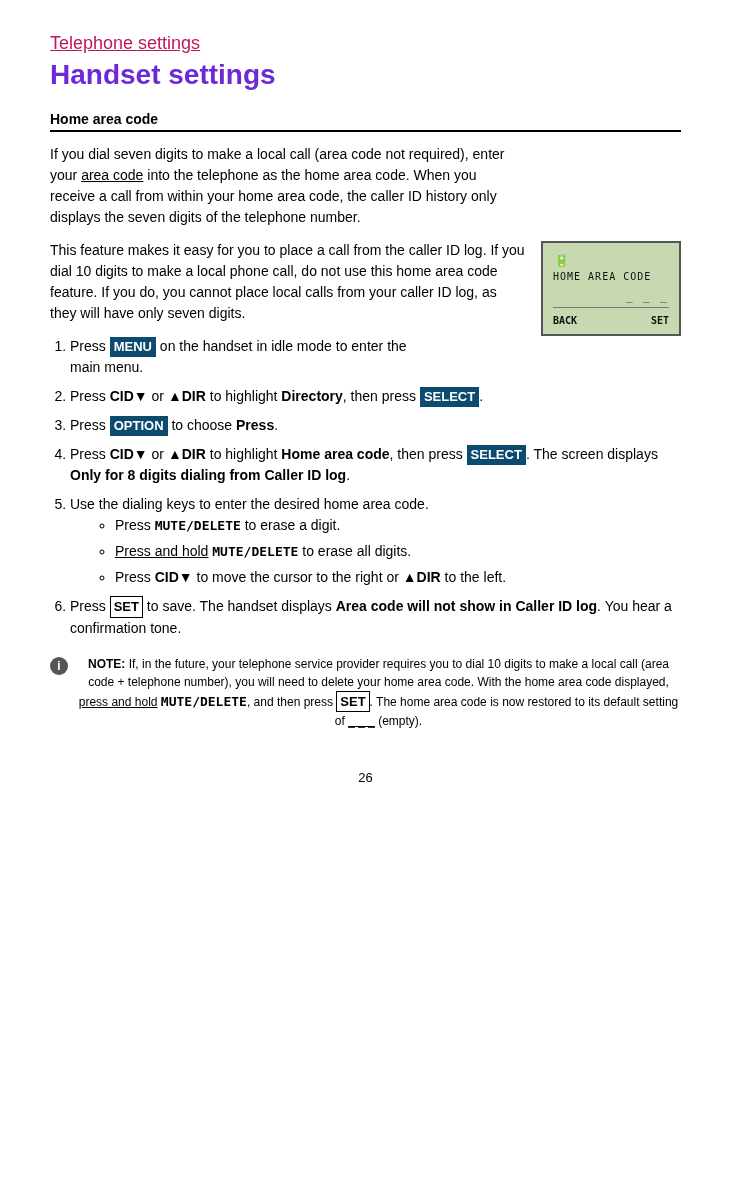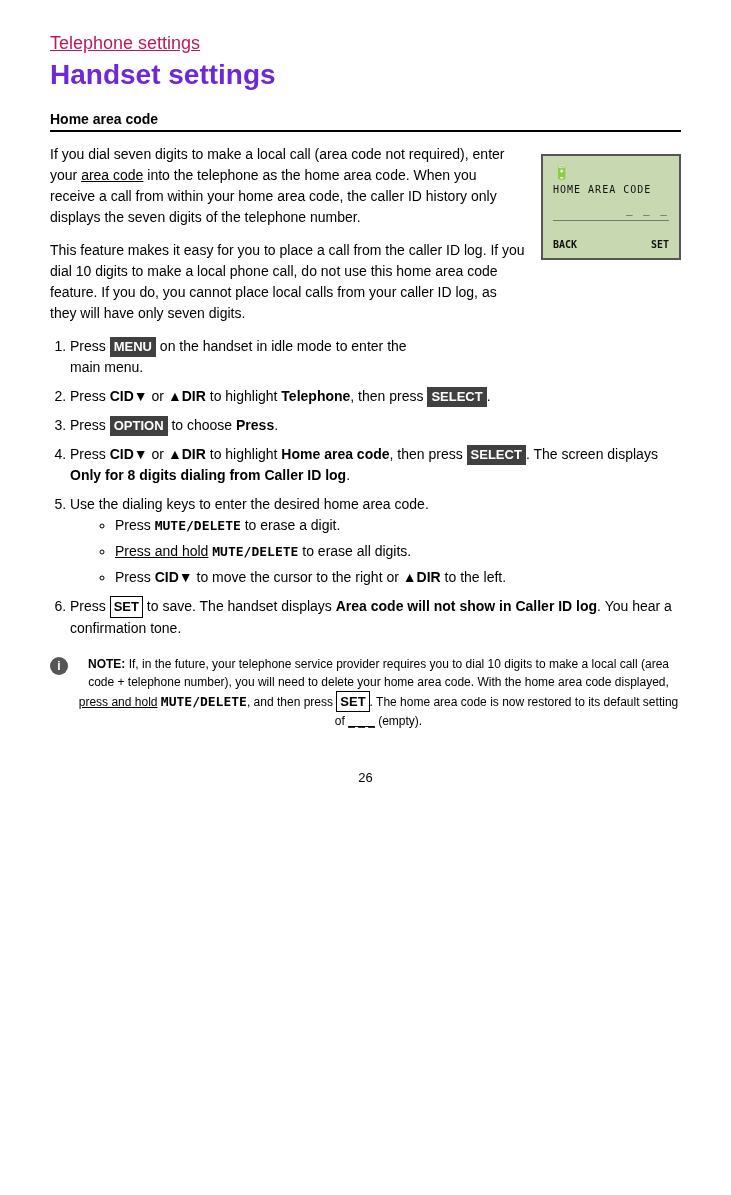--- a/index.html
+++ b/index.html
@@ -27,21 +27,21 @@
     .section-header {
       font-weight: bold;
       font-size: 14px;
       border-bottom: 2px solid #000;
       padding-bottom: 3px;
       margin-bottom: 12px;
     }
     .content-wrap {
       display: flex;
       gap: 16px;
-      align-items: flex-start;
+      align-items: flex-end;
     }
     .text-content {
       flex: 1;
     }
     .screen-image {
       flex-shrink: 0;
       width: 140px;
       margin-top: 10px;
     }
     .phone-screen {
@@ -66,21 +66,21 @@
       text-align: right;
       font-size: 11px;
       color: #111;
       margin-bottom: 4px;
       letter-spacing: 2px;
     }
     .phone-screen .screen-buttons {
       display: flex;
       justify-content: space-between;
       border-top: 1px solid #777;
-      padding-top: 18px;
+      padding-top: 7px;
     }
     .phone-screen .screen-btn {
       font-size: 10px;
       font-weight: bold;
       color: #111;
     }
     p {
       margin-bottom: 12px;
       line-height: 1.5;
     }
@@ -107,21 +107,21 @@
     .key-box {
       display: inline-block;
       border: 1px solid #000;
       padding: 0 3px;
       font-weight: bold;
       font-size: 13px;
       background: #fff;
     }
     .key-highlight {
       display: inline-block;
-      background: #404040;
+      background: #0c4a6e;
       color: #fff;
       padding: 0 4px;
       font-weight: bold;
       font-size: 13px;
     }
     .note-box {
       display: flex;
       gap: 8px;
       font-size: 12px;
       line-height: 1.5;
@@ -197,21 +197,21 @@
       </div>
     </div>
   </div>
 </div>
 
 <ol>
   <li>
     Press <span class="key-highlight">MENU</span> on the handset in idle mode to enter the<br>main menu.
   </li>
   <li>
-    Press <strong>CID▼</strong> or <strong>▲DIR</strong> to highlight <strong>Telephone</strong>, then press
+    Press <strong>CID▼</strong> or <strong>▲DIR</strong> to highlight <strong>Directory</strong>, then press
     <span class="key-highlight">SELECT</span>.
   </li>
   <li>
     Press <span class="key-highlight">OPTION</span> to choose <strong>Press</strong>.
   </li>
   <li>
     Press <strong>CID▼</strong> or <strong>▲DIR</strong> to highlight <strong>Home area code</strong>, then press <span class="key-highlight">SELECT</span>.
     The screen displays <strong>Only for 8 digits dialing from Caller ID log</strong>.
   </li>
   <li>

